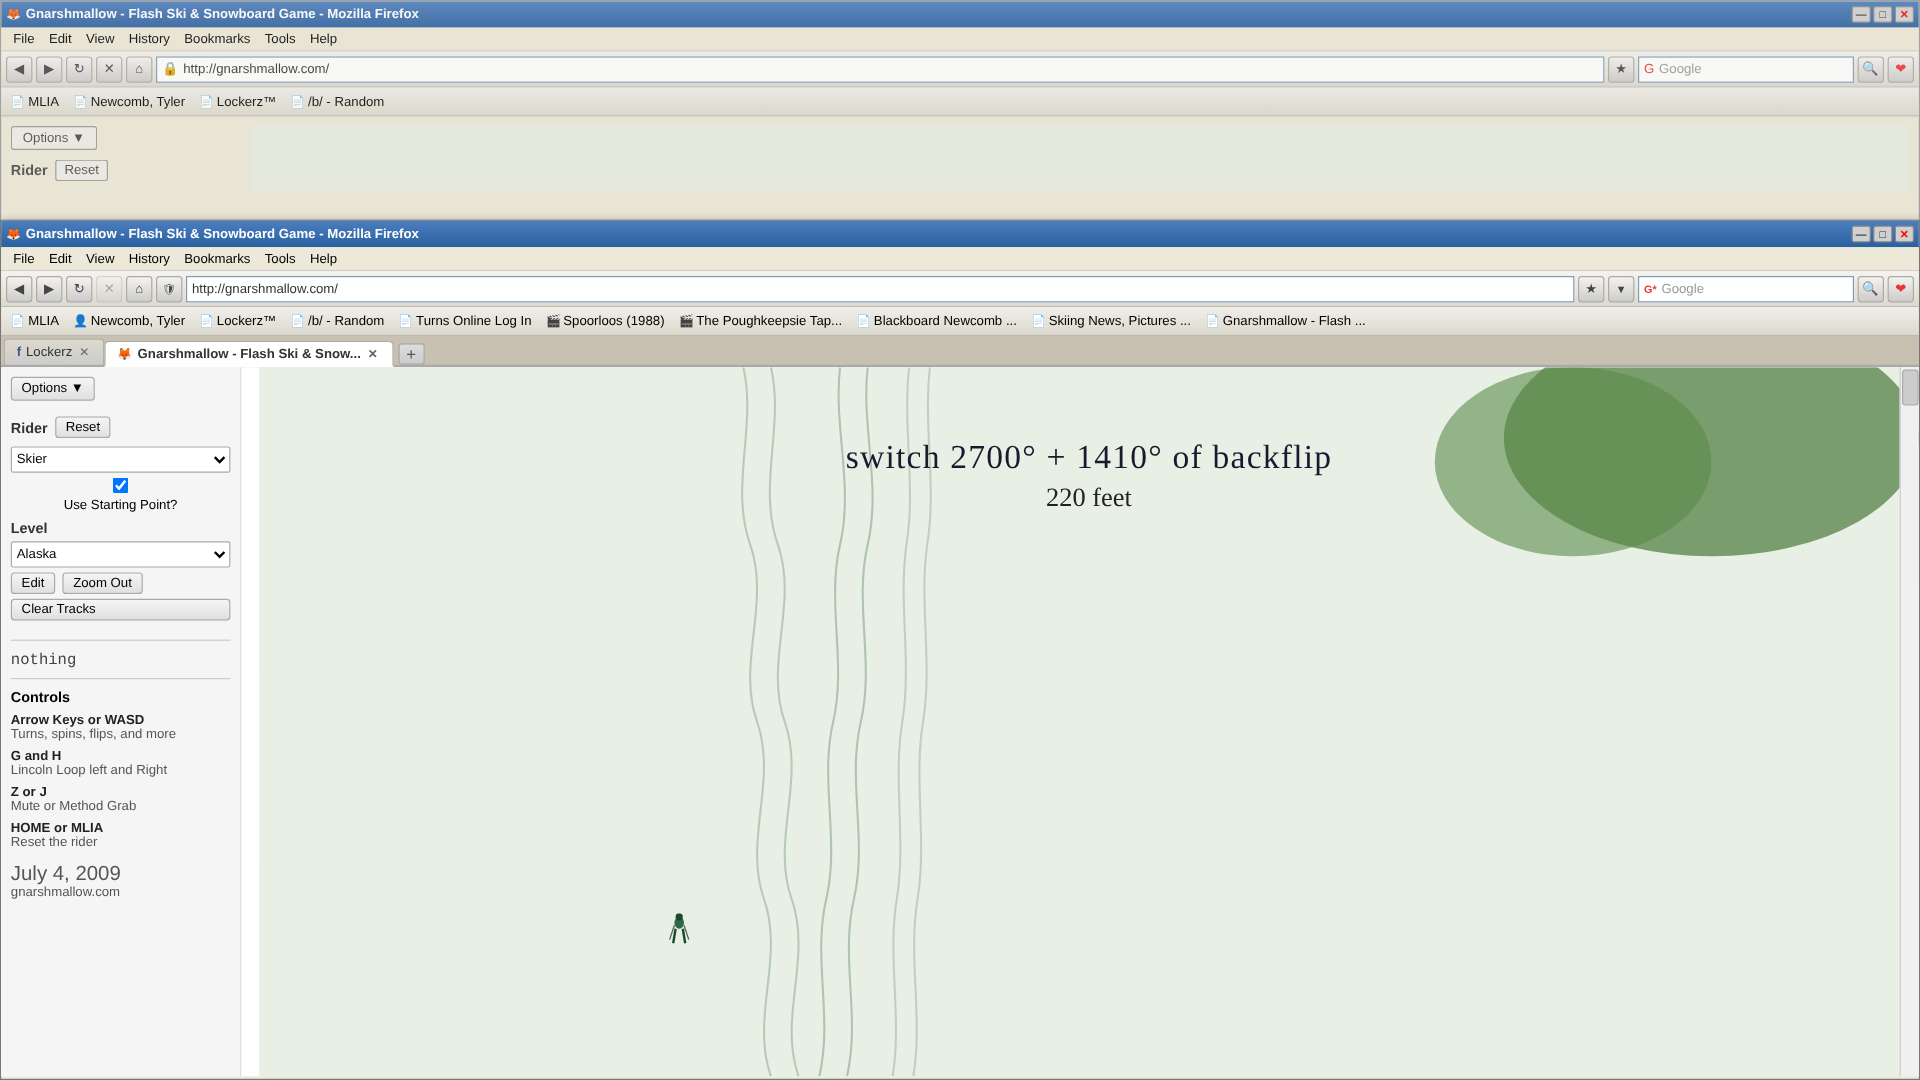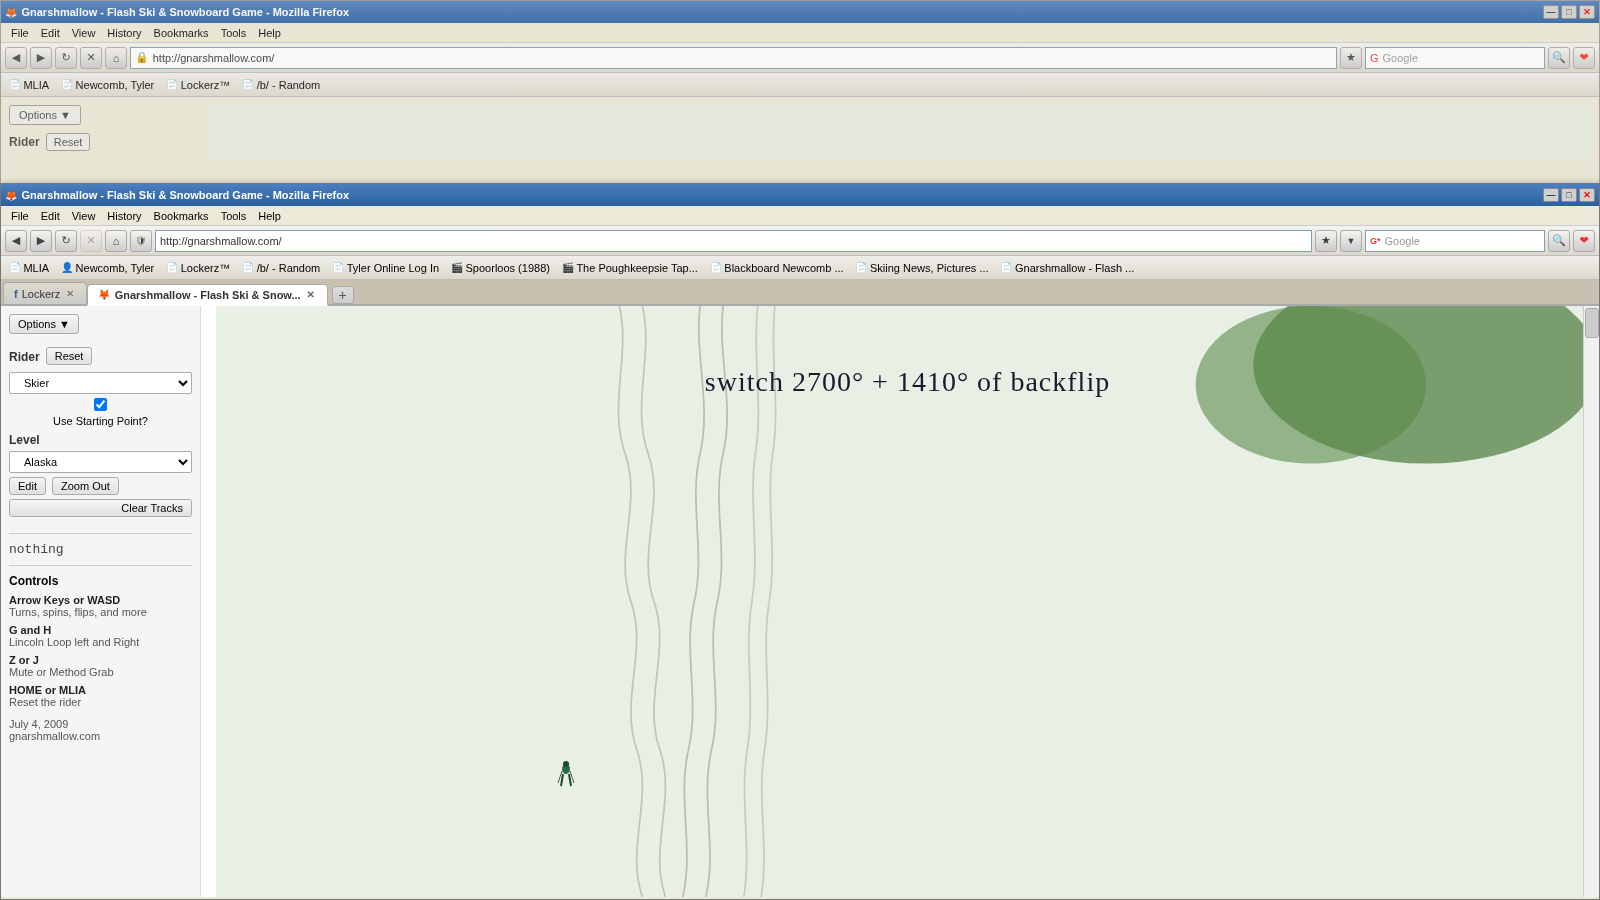--- a/index.html
+++ b/index.html
@@ -224,21 +224,21 @@
       font-size: 11px;
     }
 
     .select-field {
       width: 100%;
       height: 22px;
       border: 1px solid #aaa;
       background: white;
       font-size: 11px;
       border-radius: 2px;
-      padding: 0 10px;
+      padding: 0 0;
       margin-bottom: 4px;
     }
 
     .checkbox-row {
       display: flex;
       align-items: center;
       gap: 4px;
       margin-bottom: 6px;
       font-size: 11px;
       flex-direction: column;
@@ -254,21 +254,21 @@
       font-size: 13px;
       color: #444;
       margin: 8px 0;
       font-family: Liberation Mono, monospace;
     }
 
     .controls-section { margin-top: 6px; }
     .controls-title { font-weight: bold; font-size: 12px; margin-bottom: 6px; }
     .control-key { font-weight: bold; font-size: 11px; color: #222; }
     .control-desc { font-size: 11px; color: #555; margin-bottom: 6px; }
-    .date-text { font-size: 11px; color: #555; }
+    .date-text { font-size: 17px; color: #555; }
     .site-text { font-size: 11px; color: #555; }
 
     
     .game-area {
       flex: 1;
       background: linear-gradient(to bottom,
         #e8eee5 0%,
         #dce8d8 20%,
         #edf3ea 40%,
         #f0f5ee 60%,
@@ -455,21 +455,21 @@
     <div class="bookmark-item">
       <span class="bookmark-icon">📄</span>
       <span>Lockerz™</span>
     </div>
     <div class="bookmark-item">
       <span class="bookmark-icon">📄</span>
       <span>/b/ - Random</span>
     </div>
     <div class="bookmark-item">
       <span class="bookmark-icon">📄</span>
-      <span>Tyler Online Log In</span>
+      <span>Turns Online Log In</span>
     </div>
     <div class="bookmark-item">
       <span class="bookmark-icon">🎬</span>
       <span>Spoorloos (1988)</span>
     </div>
     <div class="bookmark-item">
       <span class="bookmark-icon">🎬</span>
       <span>The Poughkeepsie Tap...</span>
     </div>
     <div class="bookmark-item">
@@ -521,21 +521,21 @@
 
       <div class="section-label">Level</div>
 
       <select class="select-field"><option selected="">Alaska</option><option>Colorado</option><option>Norway</option></select>
 
       <div class="sidebar-row" style="margin-bottom:4px;">
         <button class="btn-small">Edit</button>
         <button class="btn-small">Zoom Out</button>
       </div>
 
-      <button class="btn-small" style="width:100%; text-align:right; margin-bottom:8px;">Clear Tracks</button>
+      <button class="btn-small" style="width:100%; text-align:left; margin-bottom:8px;">Clear Tracks</button>
 
       <div class="divider"></div>
 
       <div class="nothing-text">nothing</div>
 
       <div class="divider"></div>
 
       <div class="controls-section">
         <div class="controls-title">Controls</div>
 
@@ -572,20 +572,21 @@
 
         <path d="M 420 0 C 415 50, 430 100, 420 150 C 410 200, 425 250, 415 300 C 405 350, 420 400, 410 450 C 400 500, 415 550, 405 600" stroke="#a0b8a0" stroke-width="1.5" fill="none" opacity="0.8"></path>
         <path d="M 440 0 C 435 50, 450 100, 440 150 C 430 200, 445 250, 435 300 C 425 350, 440 400, 430 450 C 420 500, 435 550, 425 600" stroke="#a0b8a0" stroke-width="1.5" fill="none" opacity="0.8"></path>
 
         <path d="M 470 0 C 465 50, 475 100, 468 150 C 462 200, 472 250, 465 300 C 458 350, 468 400, 461 450 C 454 500, 465 550, 458 600" stroke="#b0c0b0" stroke-width="1.5" fill="none" opacity="0.7"></path>
         <path d="M 485 0 C 480 50, 490 100, 483 150 C 477 200, 487 250, 480 300 C 473 350, 483 400, 476 450 C 469 500, 480 550, 473 600" stroke="#b0c0b0" stroke-width="1.5" fill="none" opacity="0.7"></path>
       </svg>
 
       <div class="score-display">
         <div class="score-trick" style="font-family: Georgia, 'Times New Roman', serif; font-size: 28px; color: #1a1a2e;">switch 2700° + 1410° of backflip</div>
+        <div class="score-feet" style="font-family: Georgia, 'Times New Roman', serif; font-size: 22px; color: #222;">220 feet</div>
       </div>
 
       <div class="rider">
         <svg width="20" height="35" viewBox="0 0 20 35">
 
           <ellipse cx="10" cy="8" rx="4" ry="5" fill="#2a6a4a"></ellipse>
 
           <circle cx="10" cy="3" r="3" fill="#1a4a2a"></circle>
 
           <line x1="7" y1="13" x2="5" y2="25" stroke="#1a4a2a" stroke-width="2"></line>

